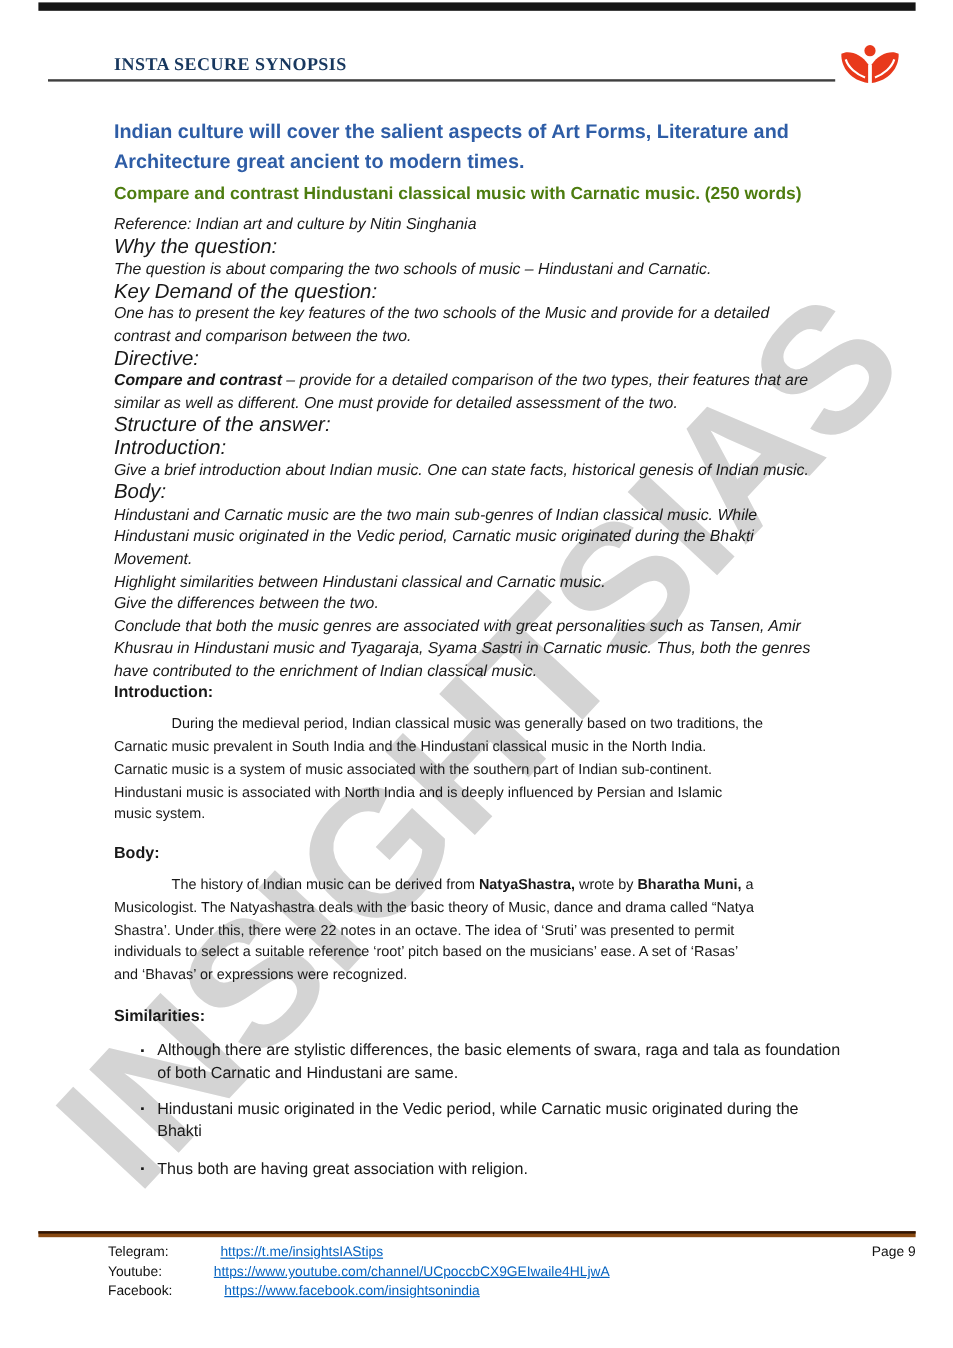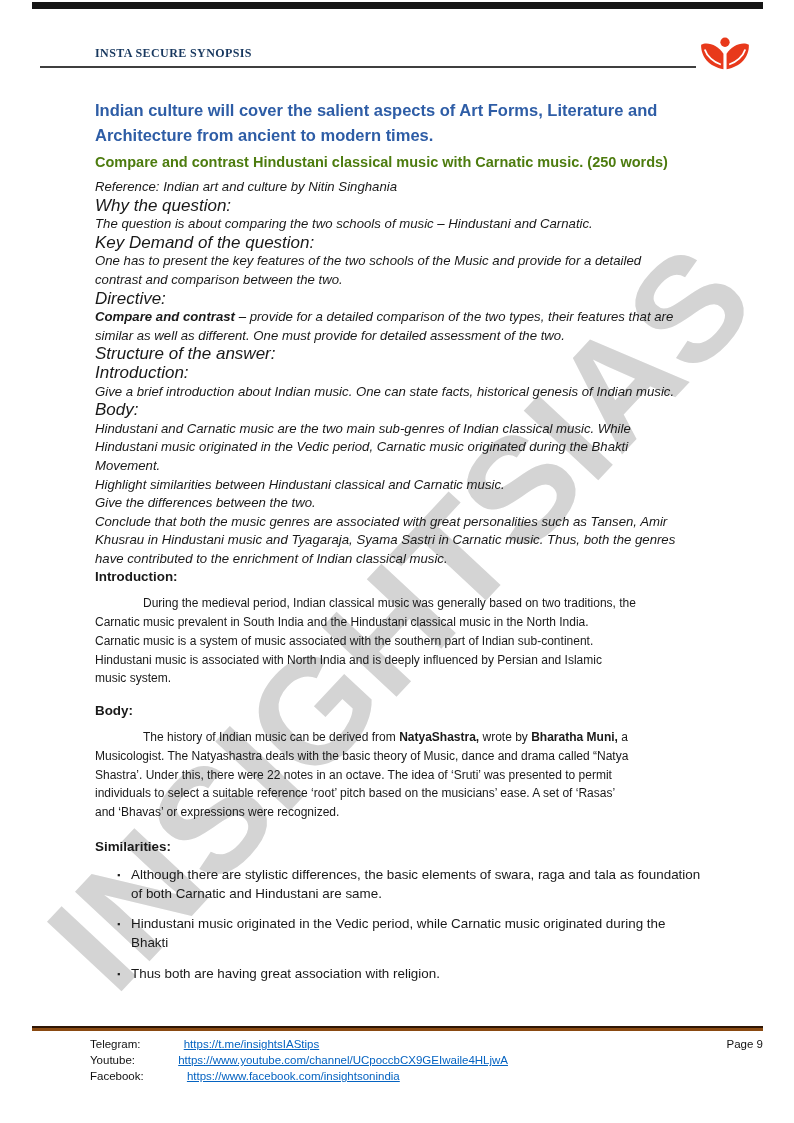--- a/index.html
+++ b/index.html
@@ -2,21 +2,21 @@
 <html><head>
 <meta charset="utf-8">
 <style>
   html,body{margin:0;padding:0;background:#ffffff;}
   .page{position:relative;width:794px;height:1123px;background:#ffffff;overflow:hidden;
         font-family:"Liberation Sans",sans-serif;color:#191919;}
   .topbar{position:absolute;left:32px;top:2px;width:731px;height:7px;background:#151515;}
   .wm{position:absolute;left:400px;top:618px;transform:translate(-50%,-50%) rotate(-47deg);
       font-weight:bold;font-size:148px;color:#d4d4d4;white-space:nowrap;z-index:0;letter-spacing:0;}
   .hdr-title{position:absolute;left:95px;top:46px;font-family:"Liberation Serif",serif;
-      font-weight:bold;font-size:12px;color:#17375E;letter-spacing:.4px;z-index:1;}
+      font-weight:bold;font-size:15px;color:#17375E;letter-spacing:.4px;z-index:1;}
   .hdr-rule{position:absolute;left:40px;top:66px;width:656px;height:2px;background:#3f3f3f;z-index:1;}
   .logo{position:absolute;left:699px;top:36px;z-index:1;}
   .content{position:absolute;left:95px;top:98px;width:662px;z-index:1;}
   .h1{font-size:16.5px;line-height:25px;color:#2E5DA6;margin:0 0 5px;font-weight:bold;white-space:pre-line;}
   .h2{font-size:14.5px;line-height:19px;color:#4d7c0f;margin:0 0 6px;font-weight:bold;}
   .m{font-style:italic;font-size:13.2px;line-height:18.6px;margin:0;white-space:pre-line;}
   .mh{font-style:italic;font-weight:normal;font-size:17px;line-height:18.6px;margin:0;white-space:pre-line;}
   .ah{font-weight:bold;font-size:13.4px;line-height:18.8px;margin:0;}
   .ap{font-size:12px;line-height:18.8px;margin:0;white-space:pre-line;text-indent:48px;}
   .mt7{margin-top:7px;} .mt14{margin-top:14px;} .mt16{margin-top:16px;}
@@ -46,21 +46,21 @@
   <svg class="logo" width="52" height="56" viewBox="0 0 100 108">
     <circle cx="50" cy="12" r="9" fill="#E8391B"></circle>
     <path d="M47 34 C37 18 16 10 4 17 C3 40 20 60 47 64 Z" fill="#E8391B"></path>
     <path d="M53 34 C63 18 84 10 96 17 C97 40 80 60 53 64 Z" fill="#E8391B"></path>
     <path d="M42 55 C28 50 15 39 11 26" stroke="#ffffff" stroke-width="3.5" fill="none"></path>
     <path d="M58 55 C72 50 85 39 89 26" stroke="#ffffff" stroke-width="3.5" fill="none"></path>
   </svg>
 
   <div class="content">
     <div class="h1">Indian culture will cover the salient aspects of Art Forms, Literature and
-Architecture from ancient to modern times.</div>
+Architecture great ancient to modern times.</div>
     <div class="h2">Compare and contrast Hindustani classical music with Carnatic music. (250 words)</div>
 
     <p class="m">Reference: Indian art and culture by Nitin Singhania</p>
     <p class="mh">Why the question:</p>
     <p class="m">The question is about comparing the two schools of music – Hindustani and Carnatic.</p>
     <p class="mh">Key Demand of the question:</p>
     <p class="m">One has to present the key features of the two schools of the Music and provide for a detailed
 contrast and comparison between the two.</p>
     <p class="mh">Directive:</p>
     <p class="m"><span class="b">Compare and contrast</span><span> – provide for a detailed comparison of the two types, their features that are

